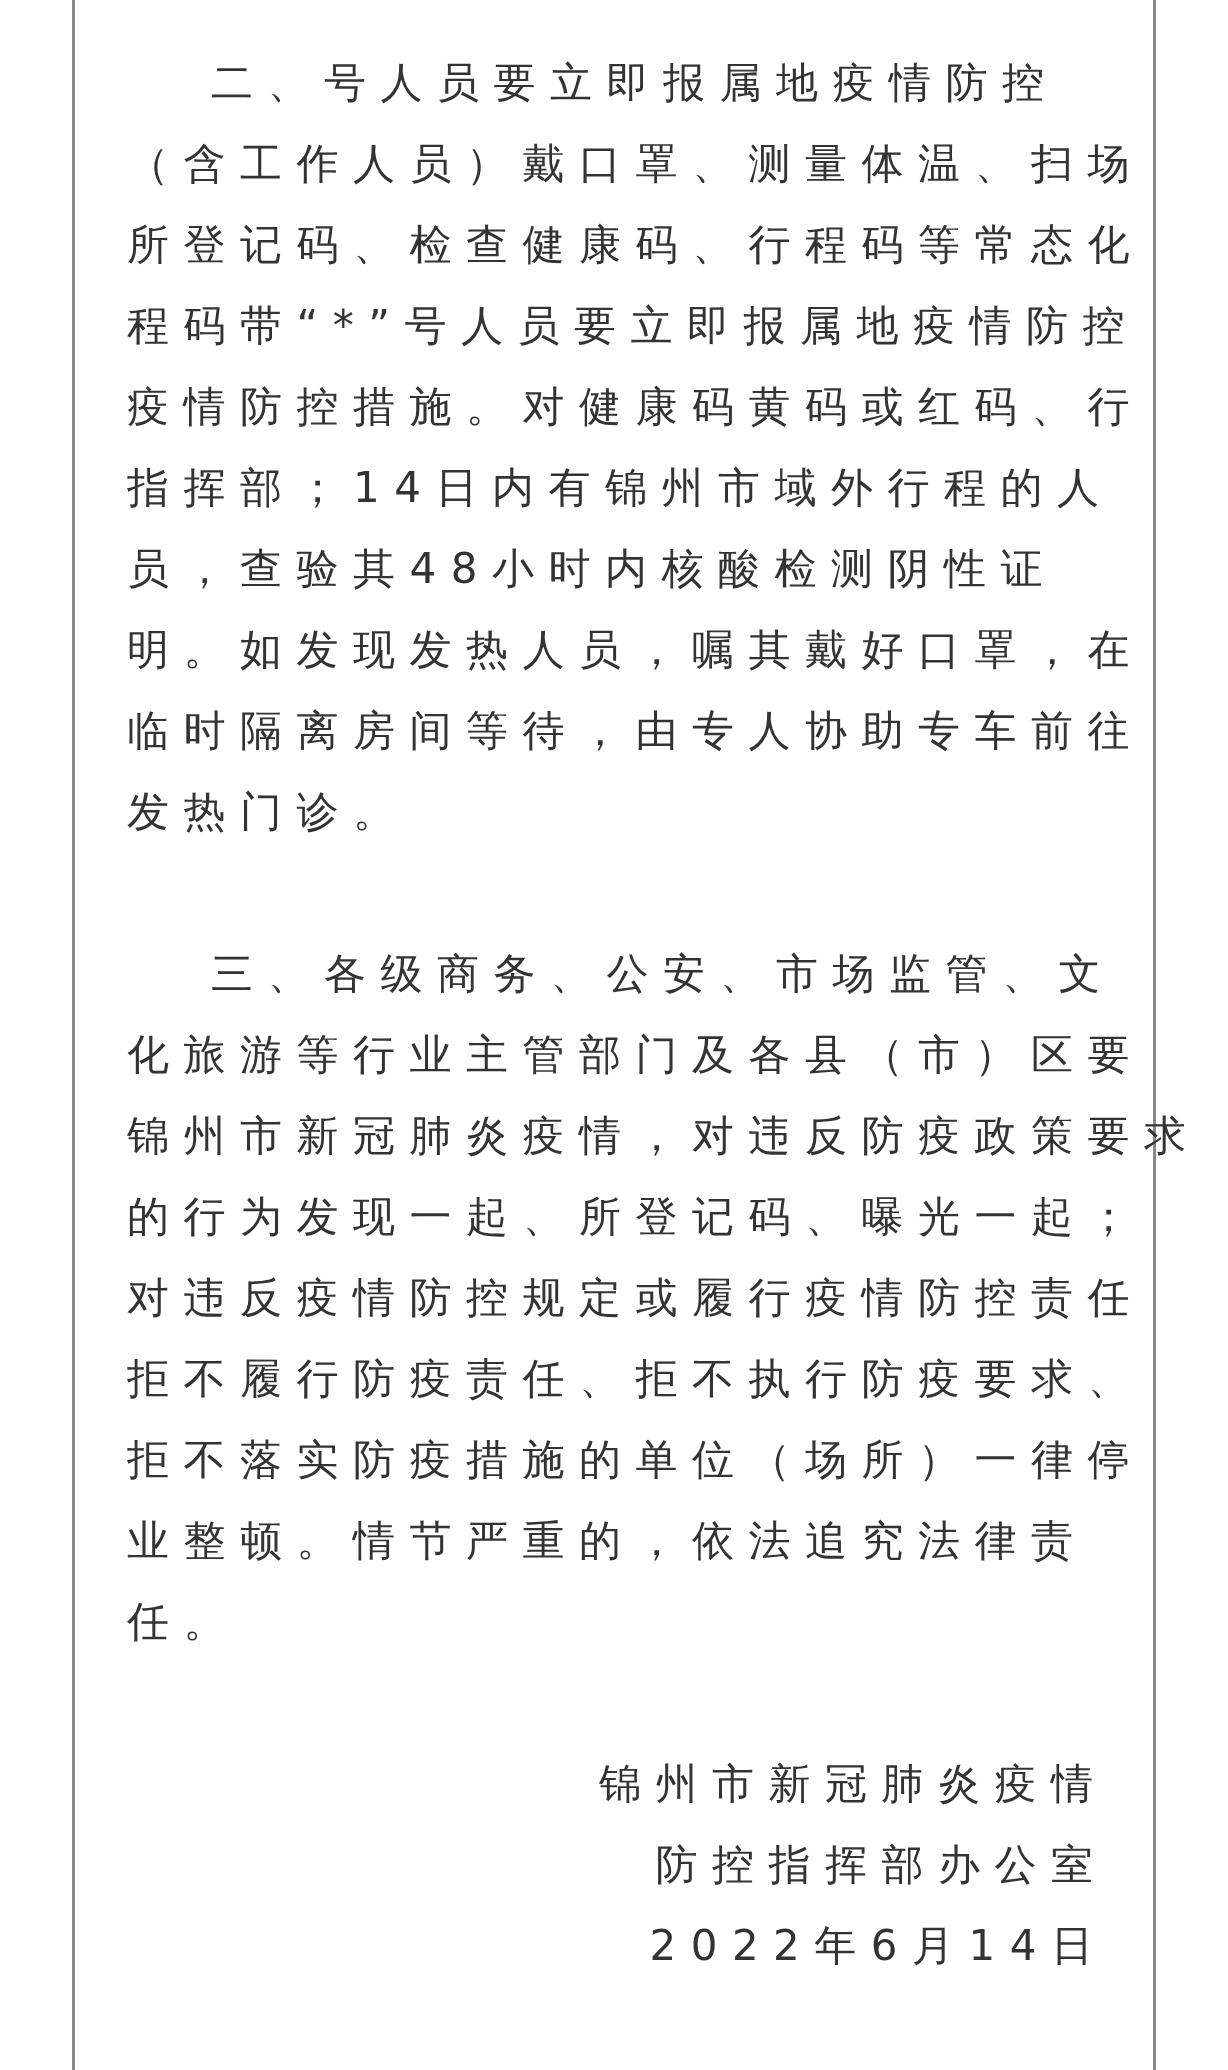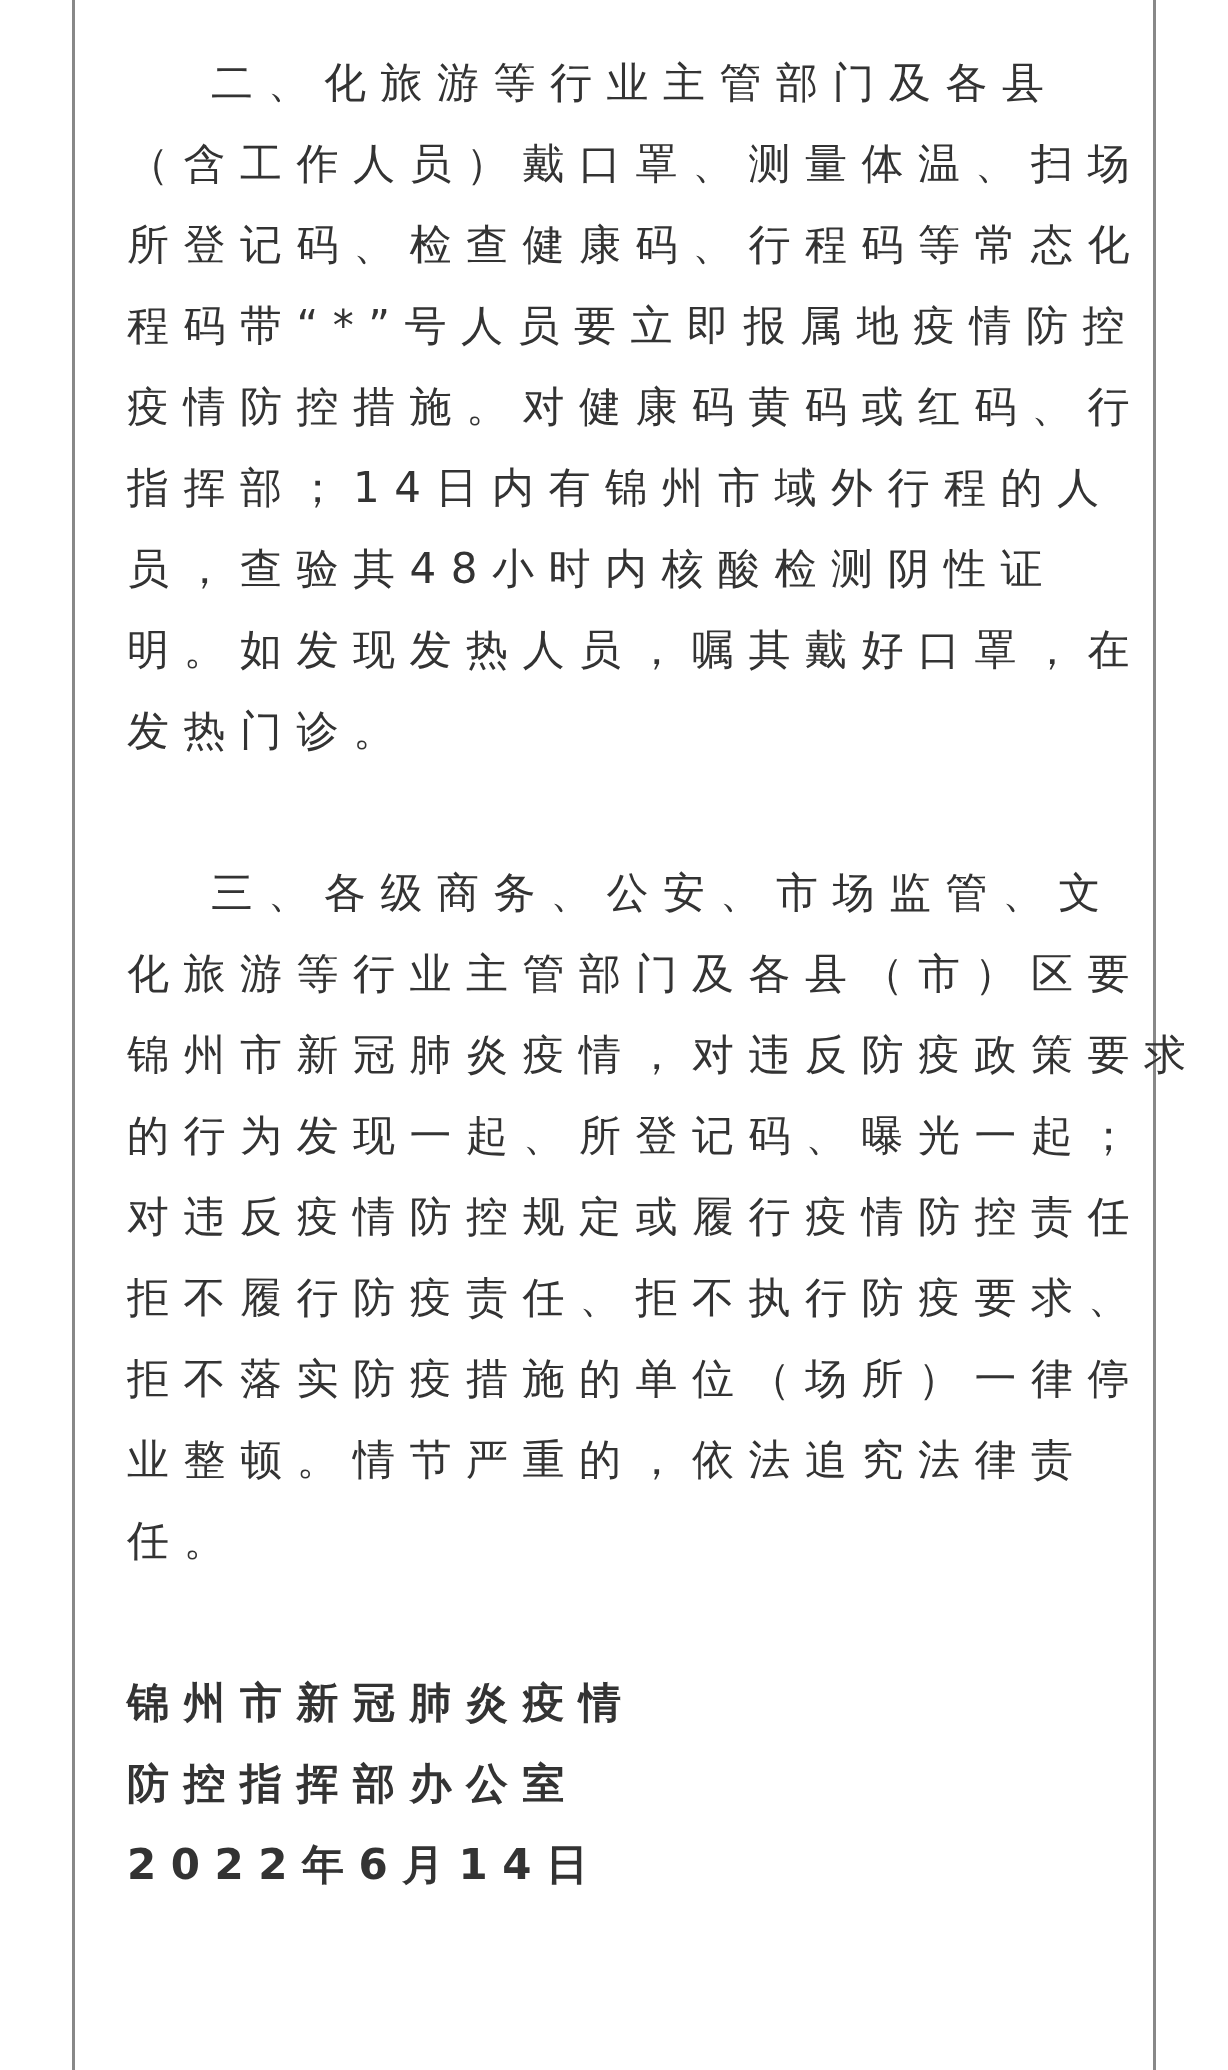--- a/index.html
+++ b/index.html
@@ -44,48 +44,49 @@
   }
   .para .line {
     display: block;
     white-space: nowrap;
     text-indent: 0;
   }
   .para .line.first {
     padding-left: 84px;
   }
   .signature {
+    text-align: right;
     font-size: 42px;
     line-height: 81px;
     letter-spacing: 14.5px;
     margin-right: -14.5px;
-    font-weight: bold;
   }
   .signature .sig-line {
     display: block;
     white-space: nowrap;
   }
 </style>
 </head>
 <body>
 
 <div class="frame-line frame-left"></div>
 <div class="frame-line frame-right"></div>
 
 <div class="content">
 
   <div class="para">
-    <span class="line first">二、化旅游等行业主管部门及各县</span>
+    <span class="line first">二、号人员要立即报属地疫情防控</span>
     <span class="line">（含工作人员）戴口罩、测量体温、扫场</span>
     <span class="line">所登记码、检查健康码、行程码等常态化</span>
     <span class="line">程码带“*”号人员要立即报属地疫情防控</span>
     <span class="line">疫情防控措施。对健康码黄码或红码、行</span>
     <span class="line">指挥部；14日内有锦州市域外行程的人</span>
     <span class="line">员，查验其48小时内核酸检测阴性证</span>
     <span class="line">明。如发现发热人员，嘱其戴好口罩，在</span>
+    <span class="line">临时隔离房间等待，由专人协助专车前往</span>
     <span class="line">发热门诊。</span>
   </div>
 
   <div class="para">
     <span class="line first">三、各级商务、公安、市场监管、文</span>
     <span class="line">化旅游等行业主管部门及各县（市）区要</span>
     <span class="line">锦州市新冠肺炎疫情，对违反防疫政策要求</span>
     <span class="line">的行为发现一起、所登记码、曝光一起；</span>
     <span class="line">对违反疫情防控规定或履行疫情防控责任</span>
     <span class="line">拒不履行防疫责任、拒不执行防疫要求、</span>

